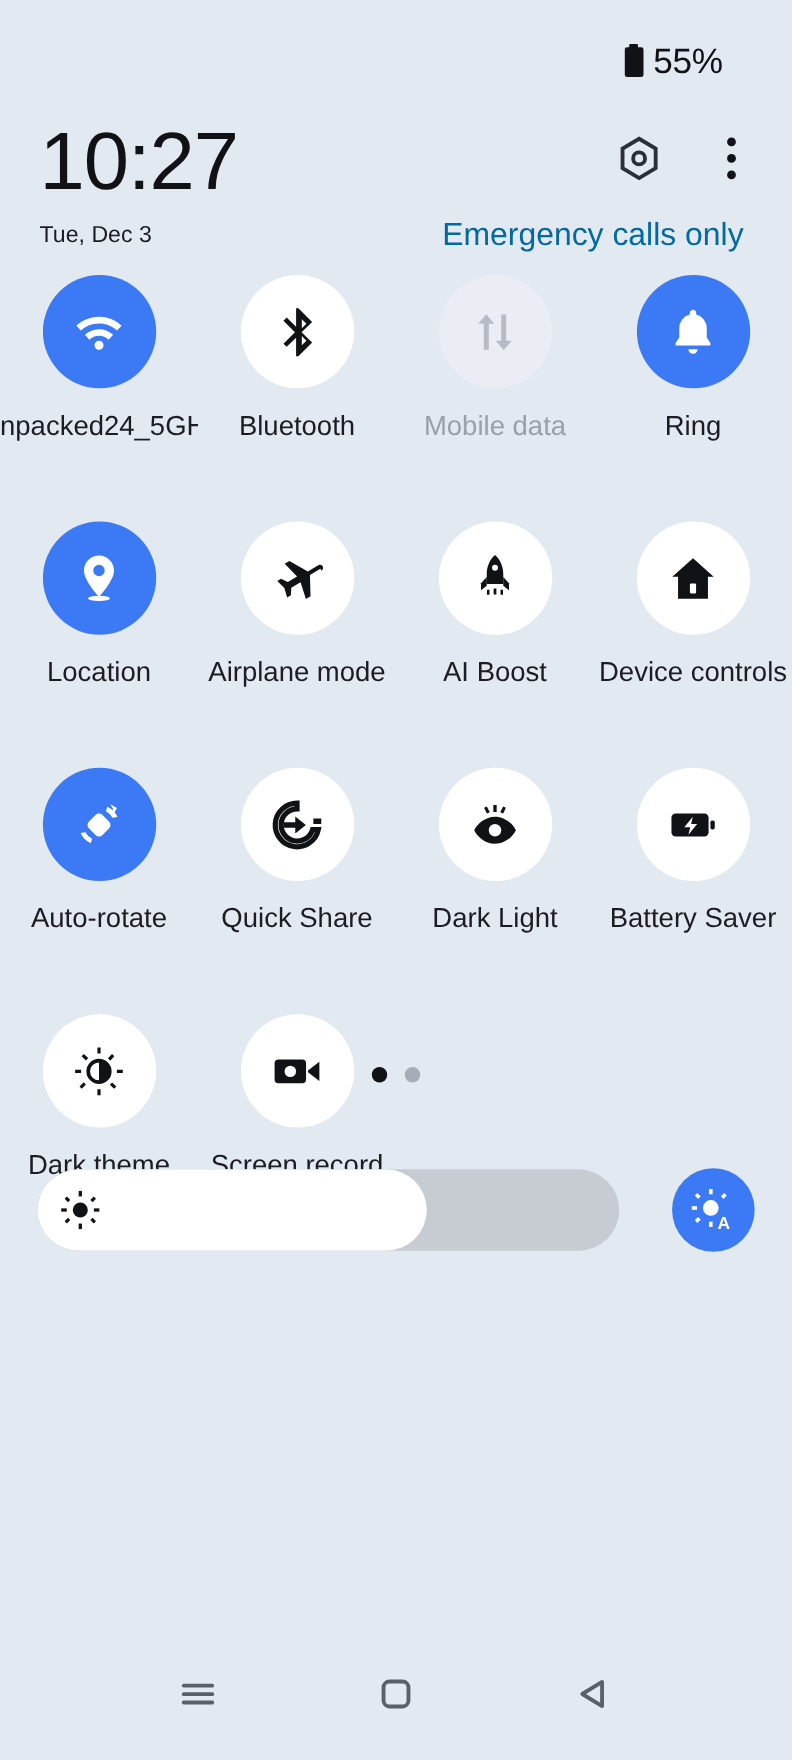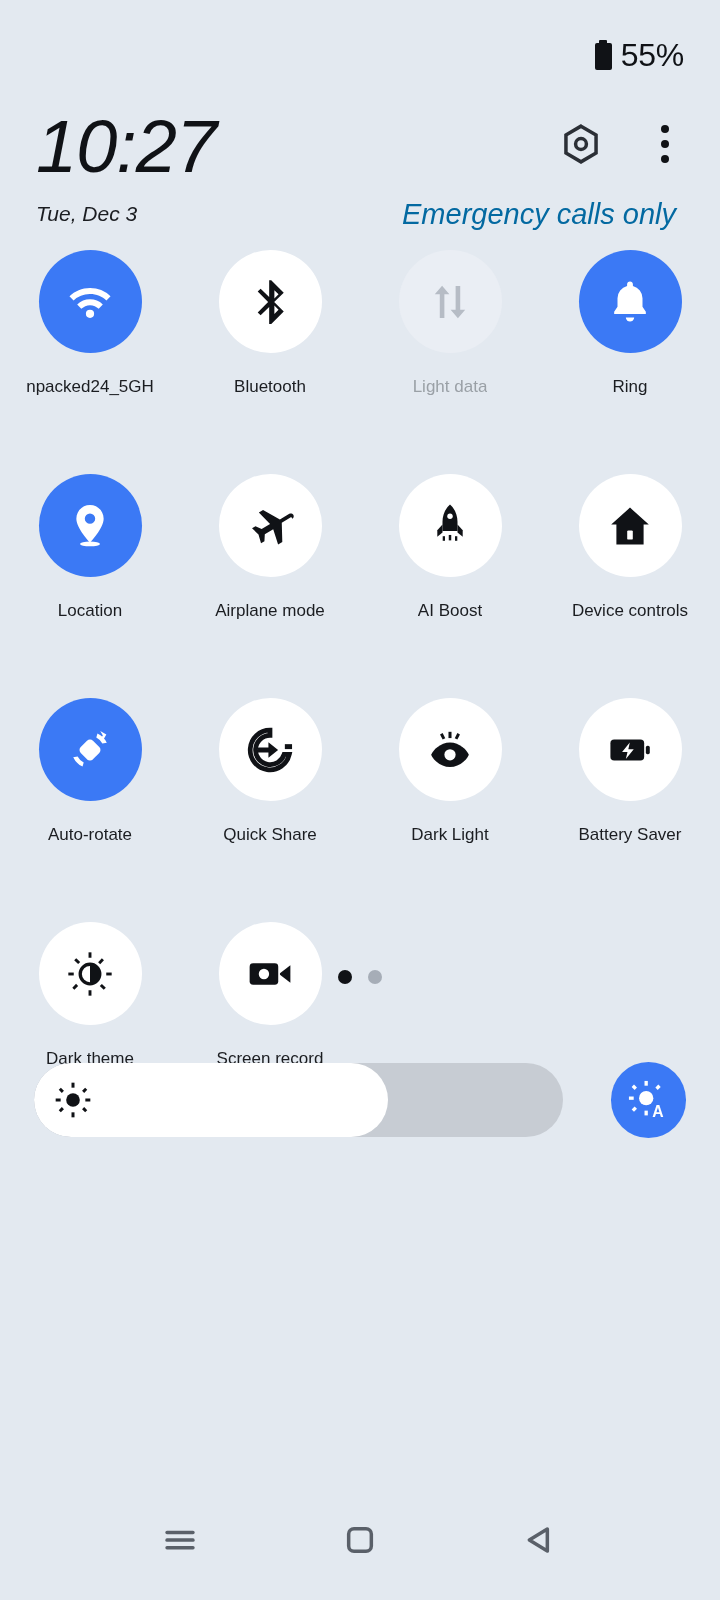--- a/index.html
+++ b/index.html
@@ -20,21 +20,21 @@
   }
 
   
   .status-bar {
     position: absolute;
     top: 0; left: 0; right: 0;
     height: 110px;
     display: flex;
     align-items: center;
     justify-content: flex-end;
-    padding-right: 36px;
+    padding-right: 63px;
   }
   .status-right {
     display: flex;
     align-items: center;
     gap: 9px;
   }
   .battery-icon {
     width: 17px;
     height: 30px;
     position: relative;
@@ -59,21 +59,20 @@
     letter-spacing: -0.3px;
     line-height: 1;
   }
 
   
   .header {
     position: absolute;
     top: 105px; left: 0; right: 0;
     height: 135px;
     padding: 0 44px 0 36px;
-    font-style: italic;
   }
   .clock {
     position: absolute;
     left: 36px; top: 0;
     font-size: 74px;
     line-height: 84px;
     color: #101216;
     letter-spacing: -1px;
     font-weight: 400;
   }
@@ -134,21 +133,21 @@
     background: #ffffff;
     display: flex;
     align-items: center;
     justify-content: center;
   }
   .tile.active .tile-circle { background: #3b79f5; }
   .tile.disabled .tile-circle { background: #eaeef4; }
 
   .tile-label {
     margin-top: 19px;
-    font-size: 17px;
+    font-size: 25px;
     color: #1b1d21;
     line-height: 30px;
     white-space: nowrap;
     max-width: 180px;
     overflow: hidden;
     text-align: center;
   }
   .tile.disabled .tile-label { color: #9aa0a6; }
 
   .ic { display: block; }
@@ -289,21 +288,21 @@
       <div class="tile-label">Bluetooth</div>
     </div>
 
     <div class="tile disabled">
       <div class="tile-circle">
         <svg class="ic" width="50" height="50" viewBox="0 0 24 24">
           <path d="M8.2 4.2 4.7 8.3h2.4v11.4h2.2V8.3h2.4L8.2 4.2z"></path>
           <path d="M15.8 19.8l3.5-4.1h-2.4V4.3h-2.2v11.4h-2.4l3.5 4.1z"></path>
         </svg>
       </div>
-      <div class="tile-label">Light data</div>
+      <div class="tile-label">Mobile data</div>
     </div>
 
     <div class="tile active">
       <div class="tile-circle">
         <svg class="ic" width="50" height="50" viewBox="0 0 24 24">
           <path d="M12 2.2c-.8 0-1.4.6-1.4 1.4v.7A6.1 6.1 0 0 0 6 10.2v4.1l-1.6 2.4v1.1h15.2v-1.1L18 14.3v-4.1a6.1 6.1 0 0 0-4.6-5.9v-.7c0-.8-.6-1.4-1.4-1.4z"></path>
           <path d="M10 19.4a2 2 0 0 0 4 0h-4z"></path>
         </svg>
       </div>
       <div class="tile-label">Ring</div>

